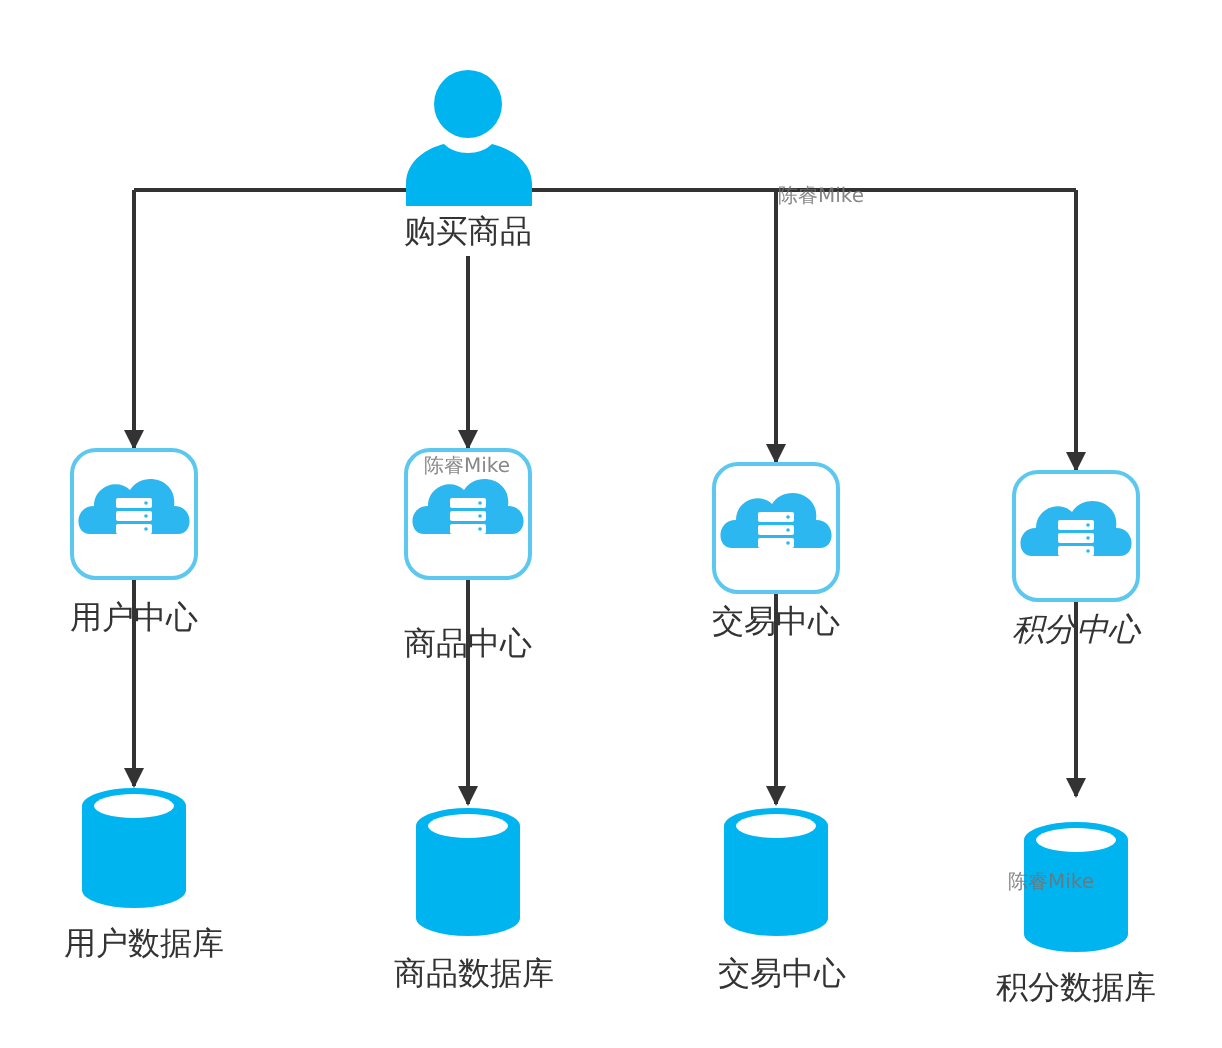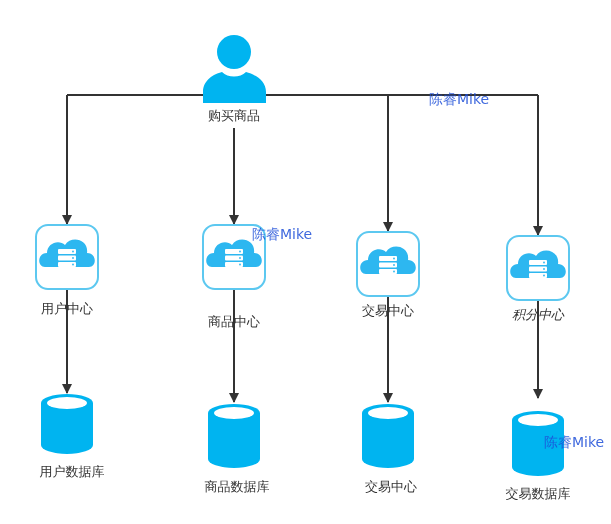--- a/index.html
+++ b/index.html
@@ -1,22 +1,22 @@
 <!DOCTYPE html>
 <html><head>
 <meta charset="utf-8">
 <style>
   html, body { margin:0; padding:0; background:#ffffff; }
   body { width:611px; height:524px; position:relative; overflow:hidden;
          font-family:"DejaVu Sans", "Liberation Sans", sans-serif; }
   #diagram { position:absolute; left:0; top:0; width:611px; height:524px; }
-  .label { position:absolute; font-size:13px; color:#333333; white-space:nowrap;
+  .label { position:absolute; font-size:16px; color:#333333; white-space:nowrap;
            transform:translateX(-50%); line-height:16px; }
-  .watermark { position:absolute; font-size:14px; color:#1d4ed8; white-space:nowrap;
-               line-height:16px; opacity:0.85;padding-left:40px; }
+  .watermark { position:absolute; font-size:10px; color:#737373; white-space:nowrap;
+               line-height:16px; opacity:0.85; }
 </style>
 </head>
 <body>
 
 <svg id="diagram" xmlns="http://www.w3.org/2000/svg" width="611" height="524" viewBox="0 0 611 524">
   <defs>
     <marker id="arrow" viewBox="0 0 10 10" refX="9" refY="5" markerWidth="10" markerHeight="10" markerUnits="userSpaceOnUse" orient="auto">
       <path d="M0,0 L10,5 L0,10 z" fill="#333333"></path>
     </marker>
     <g id="cloud-server">
@@ -85,17 +85,17 @@
 <div class="label" style="left:234px; top:108px;">购买商品</div>
 
 <div class="label" style="left:67px; top:301px;">用户中心</div>
 <div class="label" style="left:234px; top:296px;margin-top:18px;">商品中心</div>
 <div class="label" style="left:388px; top:303px;">交易中心</div>
 <div class="label" style="left:538px; top:307px;font-style:italic;">积分中心</div>
 
 <div class="label" style="left:72px; top:464px;">用户数据库</div>
 <div class="label" style="left:237px; top:479px;text-align:center;">商品数据库</div>
 <div class="label" style="left:391px; top:479px;">交易中心</div>
-<div class="label" style="left:538px; top:486px;">交易数据库</div>
+<div class="label" style="left:538px; top:486px;">积分数据库</div>
 
 <div class="watermark" style="left:389px; top:91px;">陈睿Mike</div>
 <div class="watermark" style="left:212px; top:226px;">陈睿Mike</div>
 <div class="watermark" style="left:504px; top:434px;">陈睿Mike</div>
 
 </body></html>

